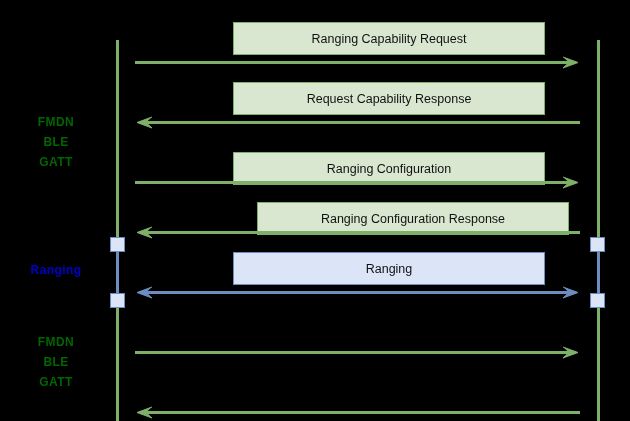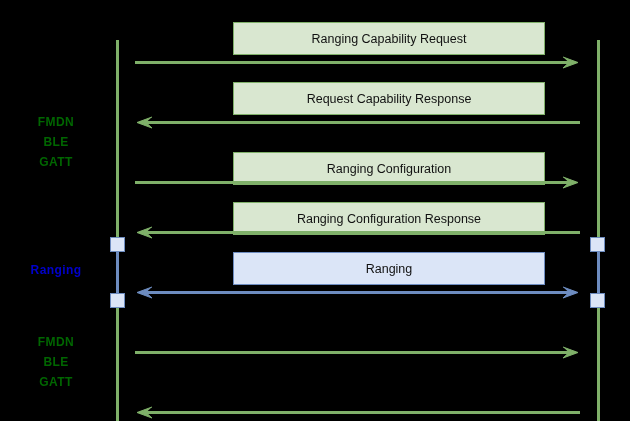--- a/index.html
+++ b/index.html
@@ -125,21 +125,21 @@
   <div class="msg-box green" style="top:142px;margin-top:10px;">
     <span>Ranging Configuration</span>
   </div>
   <div class="arrow" style="left:135px; top:176px; width:445px;">
     <svg width="445" height="13" viewBox="0 0 445 13">
       <line x1="0" y1="6.5" x2="440" y2="6.5" stroke="#7fb069" stroke-width="3"></line>
       <polyline points="428,1 443,6.5 428,12 434,6.5" fill="#7fb069" stroke="#7fb069" stroke-width="1"></polyline>
     </svg>
   </div>
 
-  <div class="msg-box green" style="top:202px;">
+  <div class="msg-box green" style="top:202px;margin-left:24px;">
     <span>Ranging Configuration Response</span>
   </div>
   <div class="arrow" style="left:135px; top:226px; width:445px;">
     <svg width="445" height="13" viewBox="0 0 445 13">
       <line x1="5" y1="6.5" x2="445" y2="6.5" stroke="#7fb069" stroke-width="3"></line>
       <polyline points="17,1 2,6.5 17,12 11,6.5" fill="#7fb069" stroke="#7fb069" stroke-width="1"></polyline>
     </svg>
   </div>
 
   <div class="act-bar" style="left:116px; top:248px; height:50px;"></div>

